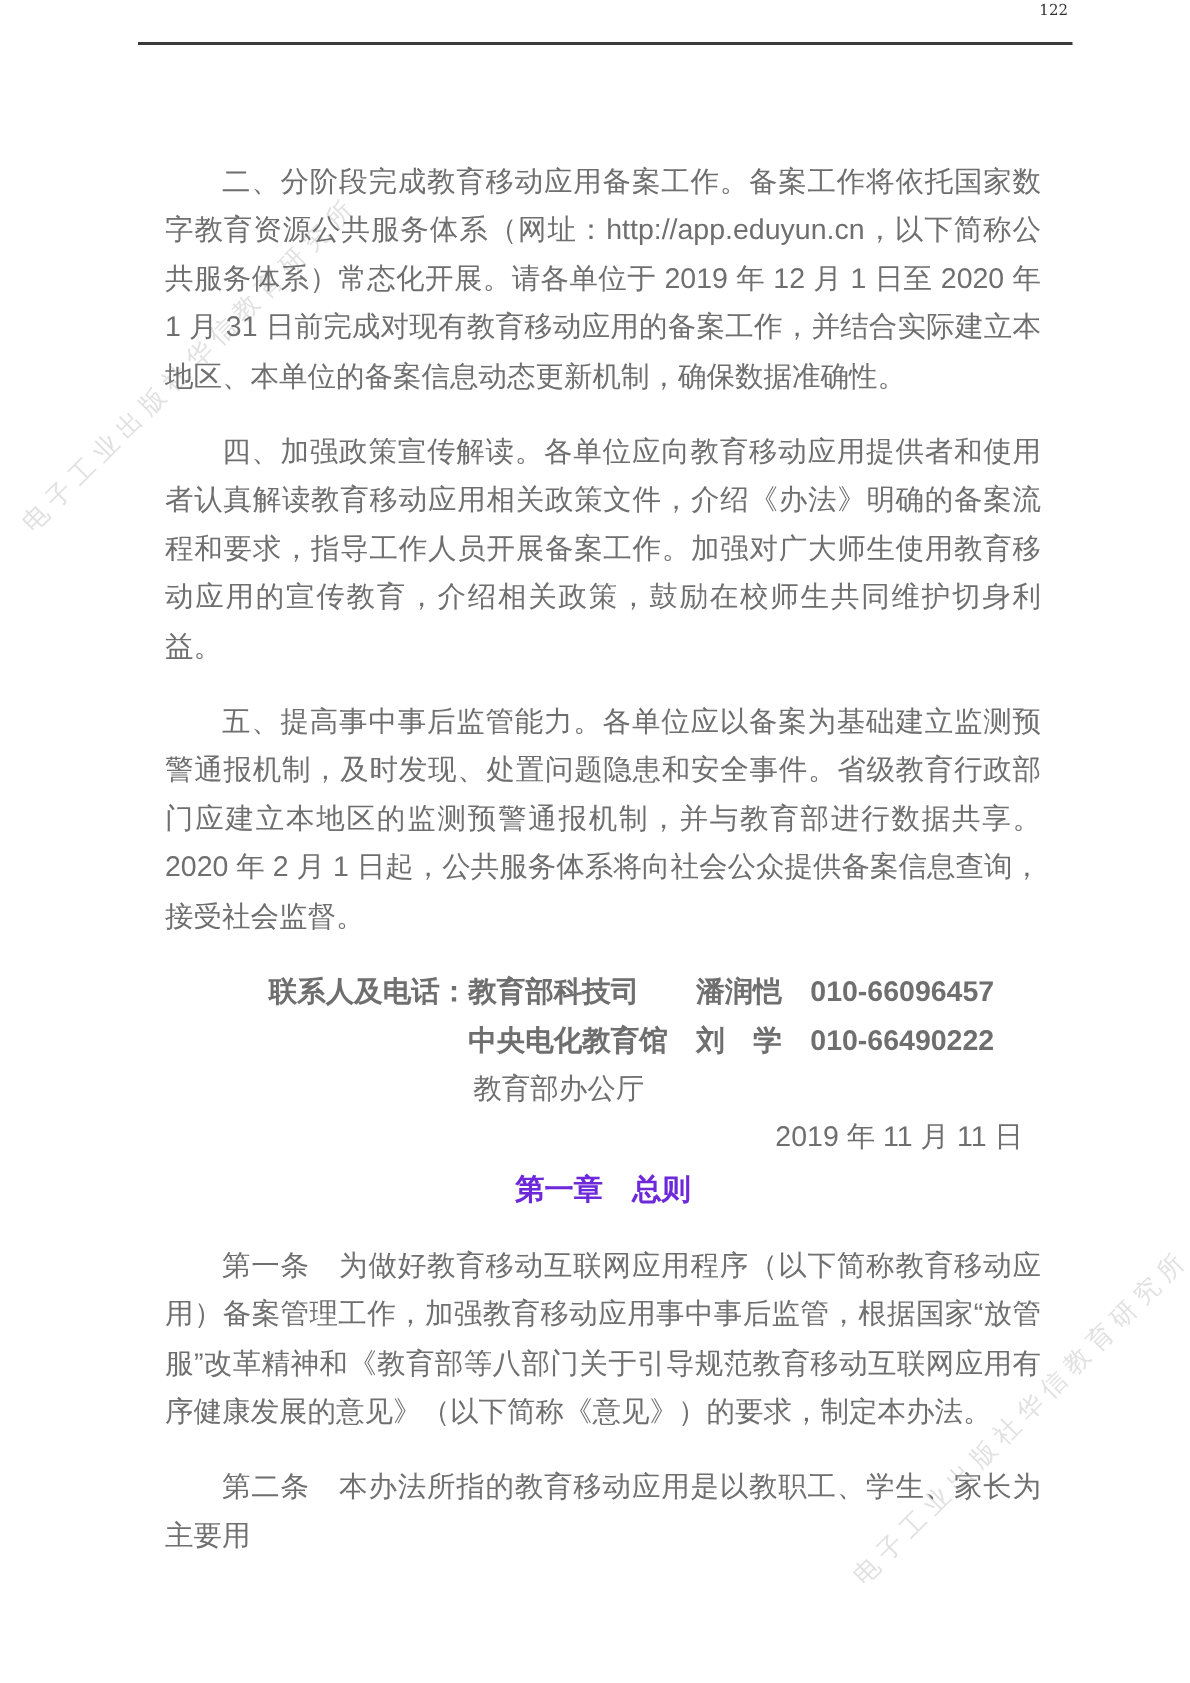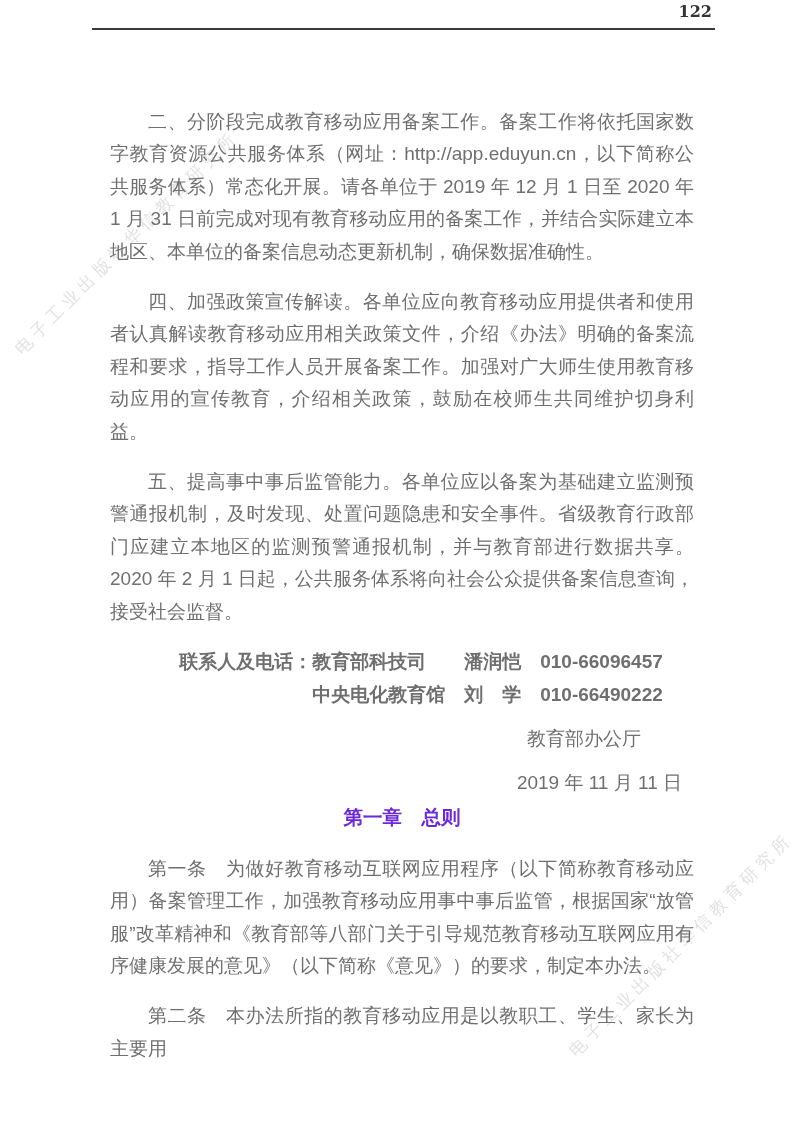--- a/index.html
+++ b/index.html
@@ -32,22 +32,22 @@
     user-select: none;
   }
   .wm-left  { left: 18px;  top: 340px; }
   .wm-right { left: 572px; top: 1042px; }
 
   .page-number {
     position: absolute;
     top: 2px;
     right: 81px;
     font-family: "DejaVu Serif", serif;
-    font-weight: bold;
-    font-size: 16px;
+    font-weight: normal;
+    font-size: 10px;
     color: #333333;
     z-index: 2;
   }
   .header-rule {
     position: absolute;
     left: 92px;
     top: 28px;
     width: 623px;
     height: 2px;
     background: #3a3a3a;
@@ -65,22 +65,22 @@
   }
   .para {
     margin: 18px;
     text-indent: 2em;
     text-align: justify;
   }
   .contact-line { margin: 0; text-align: center; font-weight: bold; }
   .contact-1 { text-indent: 2em; }
   .contact-2 { text-indent: 9em; }
   .signature {
-    margin: 12px;
-    text-align: right;
+    margin: 0;
+    text-align: center;
     padding-right: 59px;
   }
   .sign-date {
     margin: 0;
     text-align: right;
     padding-right: 30px;
   }
   .reg-title {
     margin: 32px 0 0 0;
     font-size: 19.5px;

